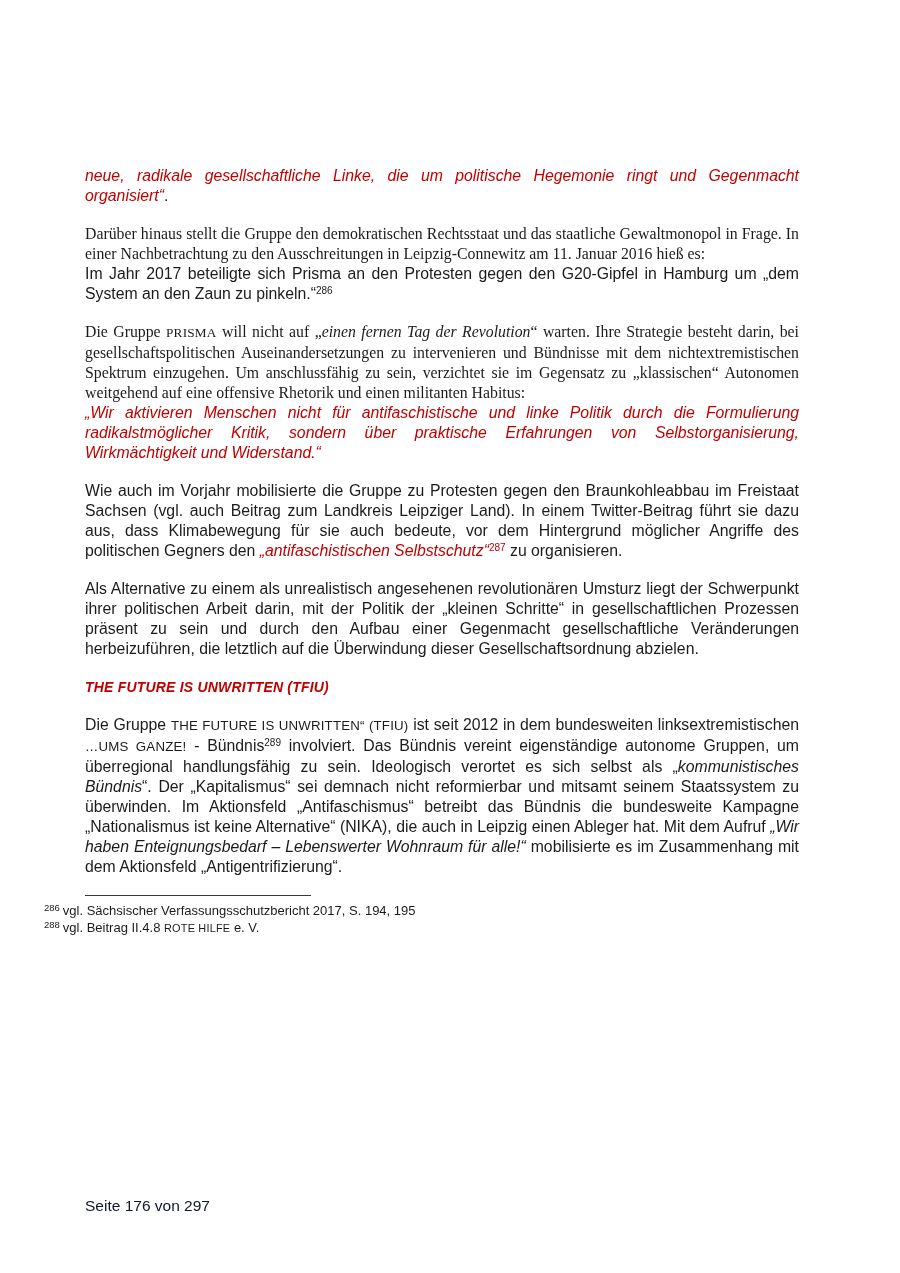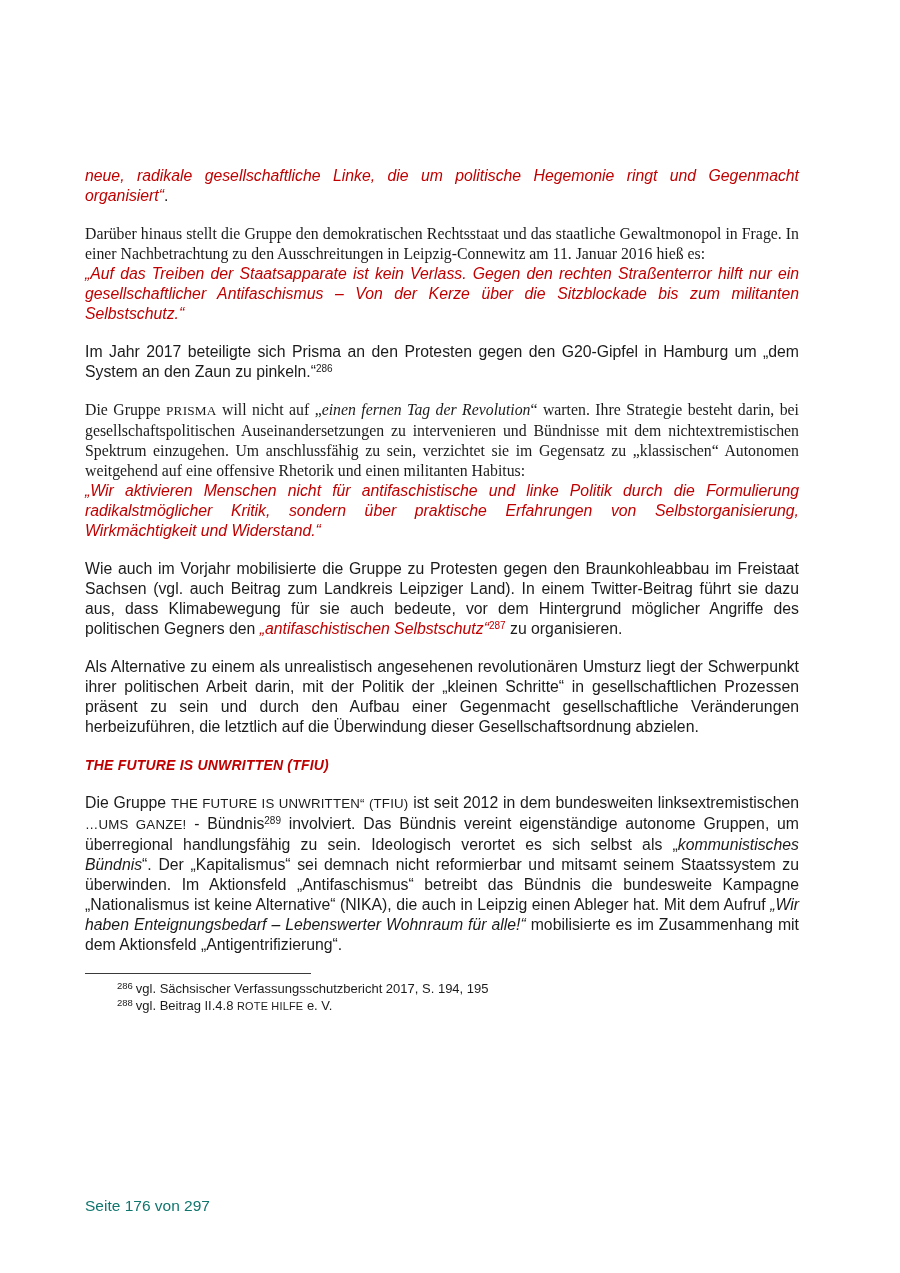--- a/index.html
+++ b/index.html
@@ -41,49 +41,48 @@
     top: -5px;
     line-height: 0;
   }
   .footnote-sep {
     margin: 10px 0 6px 85px;
     width: 226px;
     height: 0;
     border-top: 1px solid #3a3a3a;
   }
   .footnotes {
-    padding: 0 117px;
+    padding: 0 44px;
     font-size: 13px;
     line-height: 17px;
     text-align: justify;
   }
   .footnote { margin: 0; }
   .fn-marker {
     font-size: 9.5px;
     position: relative;
     top: -4px;
     line-height: 0;
     margin-right: 3px;
   }
   .page-footer {
     position: absolute;
     left: 85px;
     top: 1197px;
     font-size: 15.5px;
-    color: #0f766e;
+    color: #0f172a;
   }
 </style>
 </head>
 <body>
 
 <div class="page">
   <div class="content" id="blocks">
       <p><span class="red it">neue, radikale gesellschaftliche Linke, die um politische Hegemonie ringt und Gegenmacht organisiert“</span><span>.</span></p>
       <p class="tight"><span>Darüber hinaus stellt die Gruppe den demokratischen Rechtsstaat und das staatliche Gewaltmonopol in Frage. In einer Nachbetrachtung zu den Ausschreitungen in Leipzig-Connewitz am 11. Januar 2016 hieß es:</span></p>
-      <p><span class="red it">„Auf das Treiben der Staatsapparate ist kein Verlass. Gegen den rechten Straßenterror hilft nur ein gesellschaftlicher Antifaschismus – Von der Kerze über die Sitzblockade bis zum militanten Selbstschutz.“</span></p>
       <p><span>Im Jahr 2017 beteiligte sich Prisma an den Protesten gegen den G20-Gipfel in Hamburg um „dem System an den Zaun zu pinkeln.“</span><span class="sup">286</span></p>
       <p class="tight"><span>Die Gruppe </span><span class="caps">PRISMA</span><span> will nicht auf „</span><span class="it">einen fernen Tag der Revolution</span><span>“ warten. Ihre Strategie besteht darin, bei gesellschaftspolitischen Auseinandersetzungen zu intervenieren und Bündnisse mit dem nichtextremistischen Spektrum einzugehen. Um anschlussfähig zu sein, verzichtet sie im Gegensatz zu „klassischen“ Autonomen weitgehend auf eine offensive Rhetorik und einen militanten Habitus:</span></p>
       <p><span class="red it">„Wir aktivieren Menschen nicht für antifaschistische und linke Politik durch die Formulierung radikalstmöglicher Kritik, sondern über praktische Erfahrungen von Selbstorganisierung, Wirkmächtigkeit und Widerstand.“</span></p>
       <p><span>Wie auch im Vorjahr mobilisierte die Gruppe zu Protesten gegen den Braunkohleabbau im Freistaat Sachsen (vgl. auch Beitrag zum Landkreis Leipziger Land). In einem Twitter-Beitrag führt sie dazu aus, dass Klimabewegung für sie auch bedeute, vor dem Hintergrund möglicher Angriffe des politischen Gegners den </span><span class="red it">„antifaschistischen Selbstschutz“</span><span class="sup red">287</span><span> zu organisieren.</span></p>
       <p><span>Als Alternative zu einem als unrealistisch angesehenen revolutionären Umsturz liegt der Schwerpunkt ihrer politischen Arbeit darin, mit der Politik der „kleinen Schritte“ in gesellschaftlichen Prozessen präsent zu sein und durch den Aufbau einer Gegenmacht gesellschaftliche Veränderungen herbeizuführen, die letztlich auf die Überwindung dieser Gesellschaftsordnung abzielen.</span></p>
       <div class="heading"><span>THE FUTURE IS UNWRITTEN (TFIU)</span></div>
       <p><span>Die Gruppe </span><span class="caps">THE FUTURE IS UNWRITTEN“ (TFIU)</span><span> ist seit 2012 in dem bundesweiten linksextremistischen </span><span class="caps">…UMS GANZE!</span><span> - Bündnis</span><span class="sup">289</span><span> involviert. Das Bündnis vereint eigenständige autonome Gruppen, um überregional handlungsfähig zu sein. Ideologisch verortet es sich selbst als „</span><span class="it">kommunistisches Bündnis</span><span>“. Der „Kapitalismus“ sei demnach nicht reformierbar und mitsamt seinem Staatssystem zu überwinden. Im Aktionsfeld „Antifaschismus“ betreibt das Bündnis die bundesweite Kampagne „Nationalismus ist keine Alternative“ (NIKA), die auch in Leipzig einen Ableger hat. Mit dem Aufruf </span><span class="it">„Wir haben Enteignungsbedarf – Lebenswerter Wohnraum für alle!“</span><span> mobilisierte es im Zusammenhang mit dem Aktionsfeld „Antigentrifizierung“.</span></p>
     </div>
   <div class="footnote-sep"></div>
   <div class="footnotes" id="footnotes">

